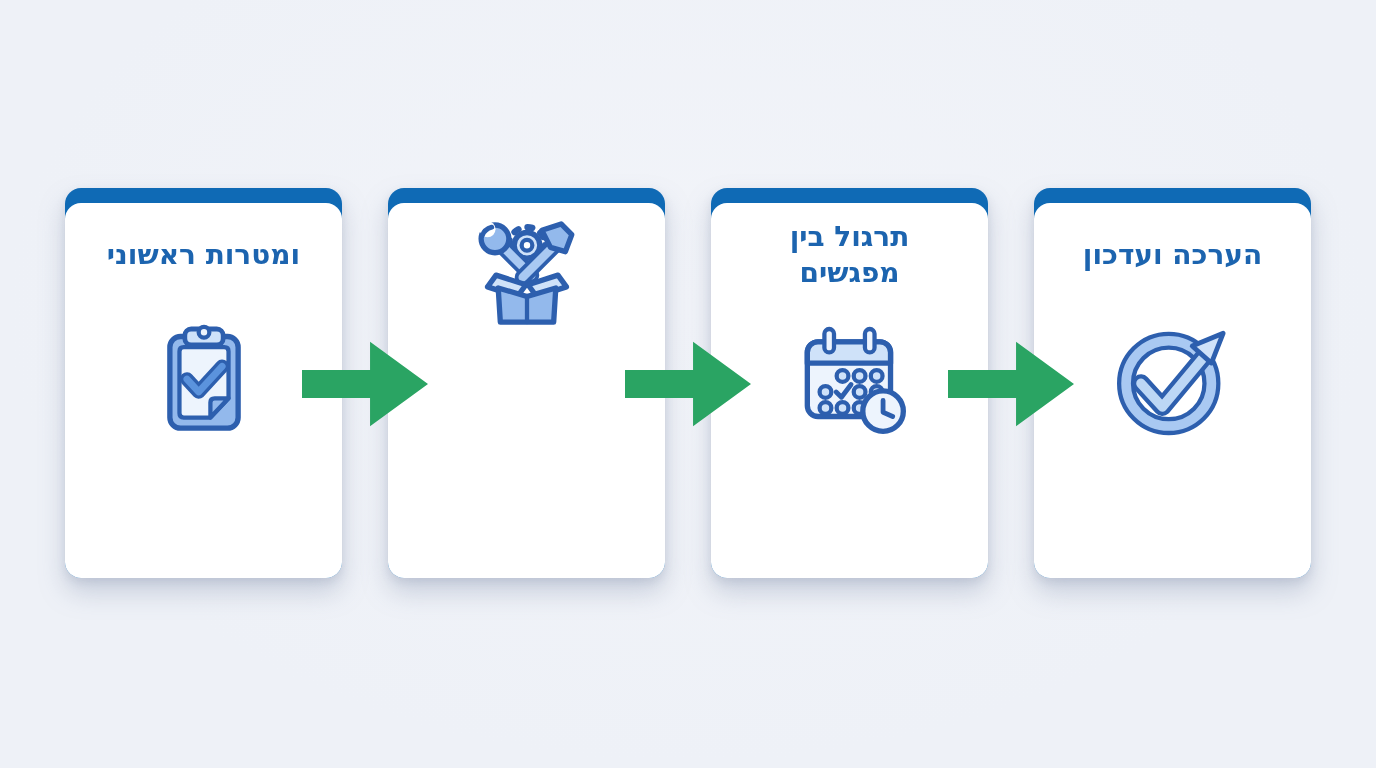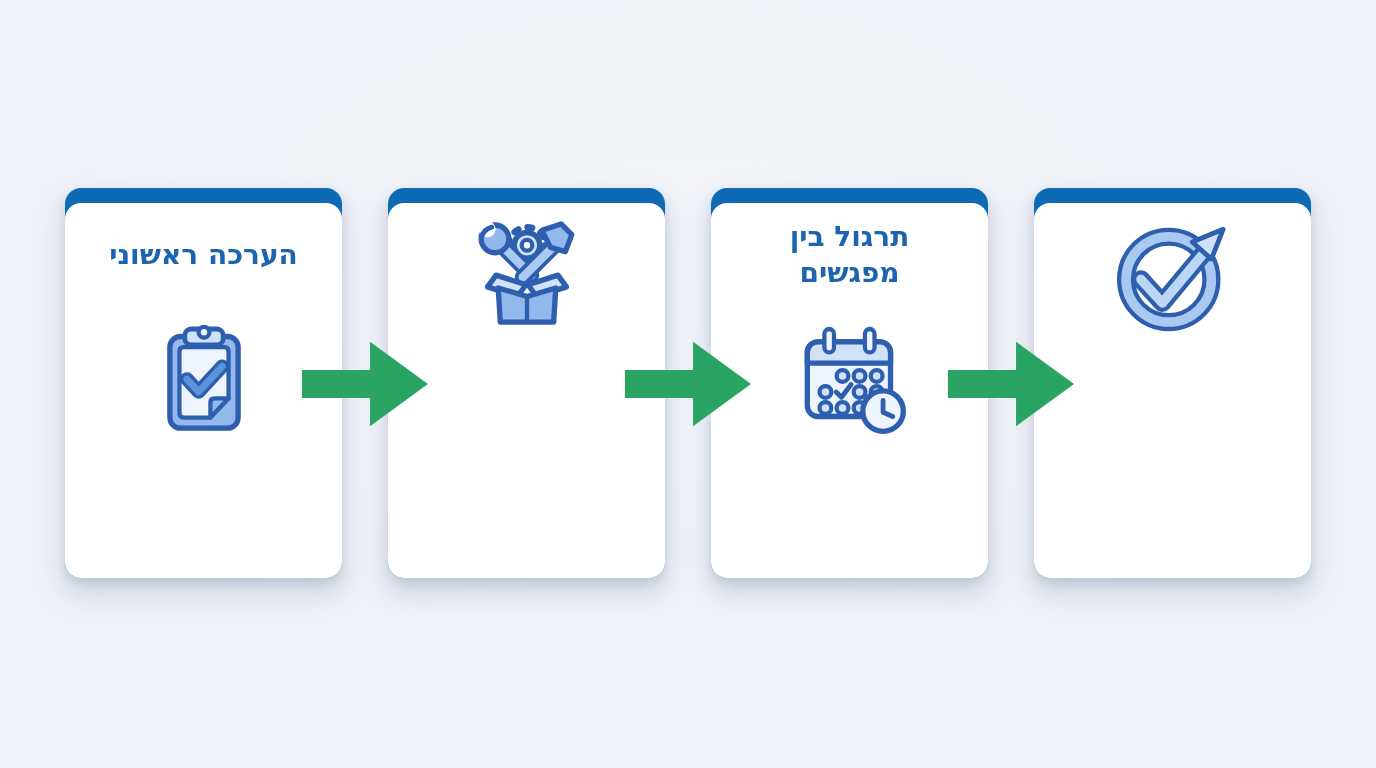--- a/index.html
+++ b/index.html
@@ -121,21 +121,21 @@
 </style>
 </head>
 <body>
 
 <div class="stage">
   <div class="flow-row">
 
     <div class="card">
       <div class="card-inner">
         <div class="title-area">
-          <div class="card-title">הערכה ראשוני</div>
+          <div class="card-title">ומטרות ראשוני</div>
         </div>
         <div class="icon-area">
           <svg class="step-icon" viewBox="0 0 120 120" aria-hidden="true">
             <rect class="f-mid st" x="28" y="22" width="64" height="86" rx="10" stroke-width="5"></rect>
             <path class="f-pale st" stroke-width="4" d="M41 32 h38 q4 0 4 4 v44 l-17 18 h-25 q-4 0 -4 -4 v-58 q0 -4 4 -4 z"></path>
             <path class="f-mid st" stroke-width="4" d="M83 80 l-17 18 v-14 q0 -4 4 -4 z"></path>
             <rect class="f-light st" x="42" y="15" width="36" height="15" rx="6" stroke-width="4.5"></rect>
             <circle class="f-pale st" cx="60" cy="18" r="5" stroke-width="4"></circle>
             <polyline class="st" points="44,62 55,74 77,50" stroke-width="13"></polyline>
             <polyline points="44,62 55,74 77,50" fill="none" stroke="#5b93dd" stroke-width="6.5" stroke-linecap="round" stroke-linejoin="round"></polyline>
@@ -211,20 +211,23 @@
         </div>
       </div>
     </div>
 
     <div class="arrow-slot">
       <div class="flow-arrow"></div>
     </div>
 
     <div class="card">
       <div class="card-inner">
+        <div class="title-area">
+          <div class="card-title">הערכה ועדכון</div>
+        </div>
         <div class="icon-area">
           <svg class="step-icon" viewBox="0 0 120 120" aria-hidden="true">
 
             <circle cx="56" cy="66" r="40" fill="#ffffff" stroke="#a9c9f2" stroke-width="13"></circle>
             <circle class="st" cx="56" cy="66" r="46.5" stroke-width="4"></circle>
             <circle class="st" cx="56" cy="66" r="33.5" stroke-width="4"></circle>
 
             <polyline class="st" points="30,66 50,88 90,40" stroke-width="17"></polyline>
             <polyline points="30,66 50,88 90,40" fill="none" stroke="#bcd7f5" stroke-width="9" stroke-linecap="round" stroke-linejoin="round"></polyline>
             <polygon class="f-light st" stroke-width="4.5" points="107,19 96,47 78,31"></polygon>

